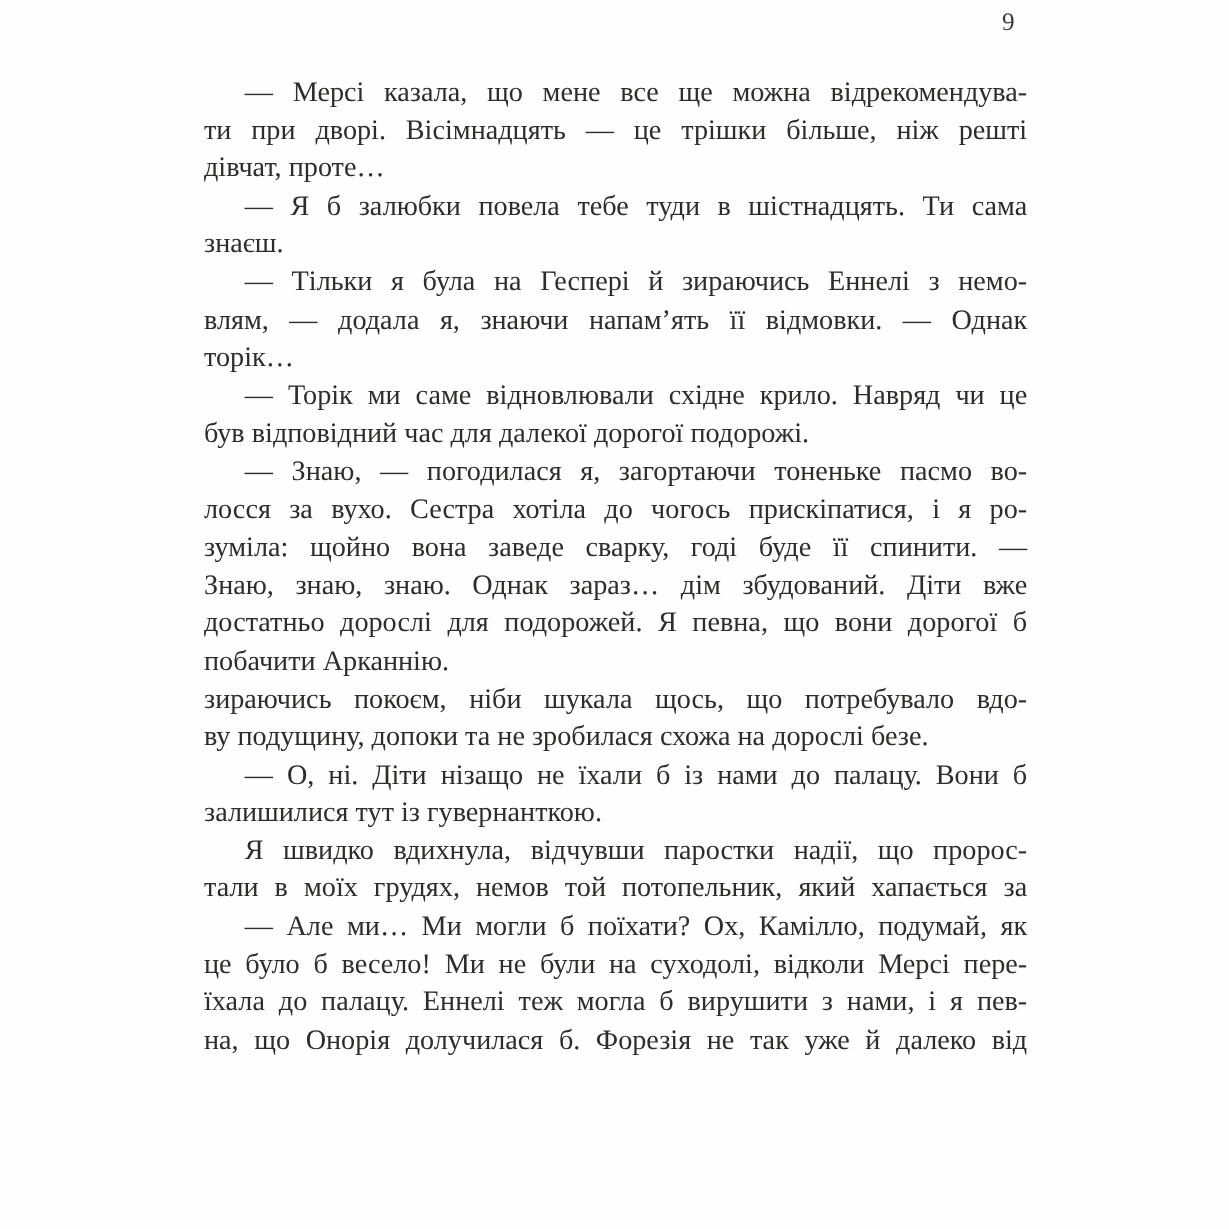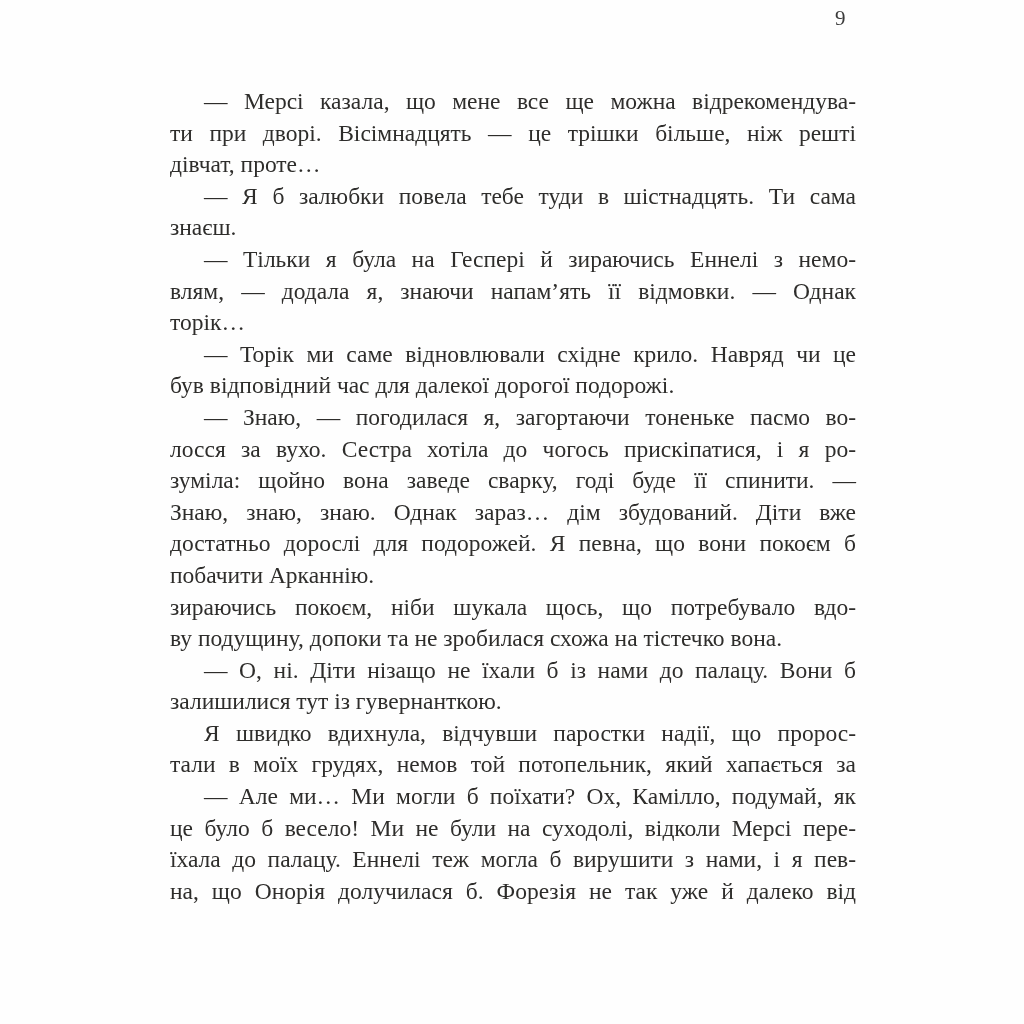--- a/index.html
+++ b/index.html
@@ -23,21 +23,20 @@
     font-size: 21px;
     line-height: 24px;
     color: #3a3a3a;
     letter-spacing: 0.5px;
   }
   .text-block {
     position: absolute;
     left: 170px;
     top: 62px;
     width: 686px;
-    margin-top: 24px;
   }
   .line {
     display: block;
     font-size: 23.5px;
     line-height: 31.6px;
     height: 31.6px;
     white-space: normal;
     color: #2e2d2b;
   }
   .line.j {
@@ -63,24 +62,24 @@
     <div class="line">знаєш.</div>
     <div class="line j indent">— Тільки я була на Геспері й зираючись Еннелі з немо-</div>
     <div class="line j">влям, — додала я, знаючи напам’ять її відмовки. — Однак</div>
     <div class="line">торік…</div>
     <div class="line j indent">— Торік ми саме відновлювали східне крило. Навряд чи це</div>
     <div class="line">був відповідний час для далекої дорогої подорожі.</div>
     <div class="line j indent">— Знаю, — погодилася я, загортаючи тоненьке пасмо во-</div>
     <div class="line j">лосся за вухо. Сестра хотіла до чогось прискіпатися, і я ро-</div>
     <div class="line j">зуміла: щойно вона заведе сварку, годі буде її спинити. —</div>
     <div class="line j">Знаю, знаю, знаю. Однак зараз… дім збудований. Діти вже</div>
-    <div class="line j">достатньо дорослі для подорожей. Я певна, що вони покоєм б</div>
+    <div class="line j">достатньо дорослі для подорожей. Я певна, що вони дорогої б</div>
     <div class="line">побачити Арканнію.</div>
     <div class="line j">зираючись покоєм, ніби шукала щось, що потребувало вдо-</div>
-    <div class="line">ву подущину, допоки та не зробилася схожа на тістечко вона.</div>
+    <div class="line">ву подущину, допоки та не зробилася схожа на дорослі безе.</div>
     <div class="line j indent">— О, ні. Діти нізащо не їхали б із нами до палацу. Вони б</div>
     <div class="line">залишилися тут із гувернанткою.</div>
     <div class="line j indent">Я швидко вдихнула, відчувши паростки надії, що пророс-</div>
     <div class="line j">тали в моїх грудях, немов той потопельник, який хапається за</div>
     <div class="line j indent">— Але ми… Ми могли б поїхати? Ох, Камілло, подумай, як</div>
     <div class="line j">це було б весело! Ми не були на суходолі, відколи Мерсі пере-</div>
     <div class="line j">їхала до палацу. Еннелі теж могла б вирушити з нами, і я пев-</div>
     <div class="line j">на, що Онорія долучилася б. Форезія не так уже й далеко від</div>
   </div>
 

